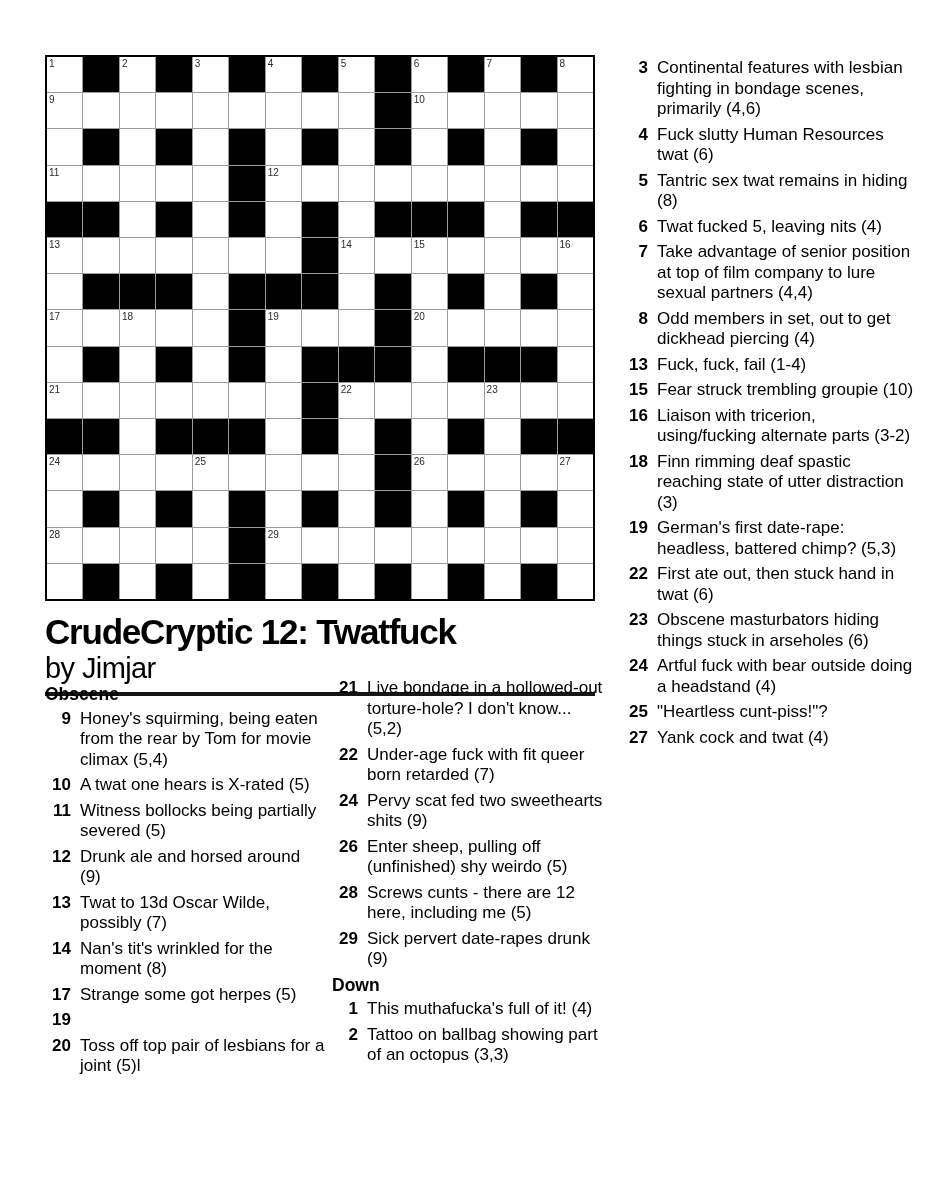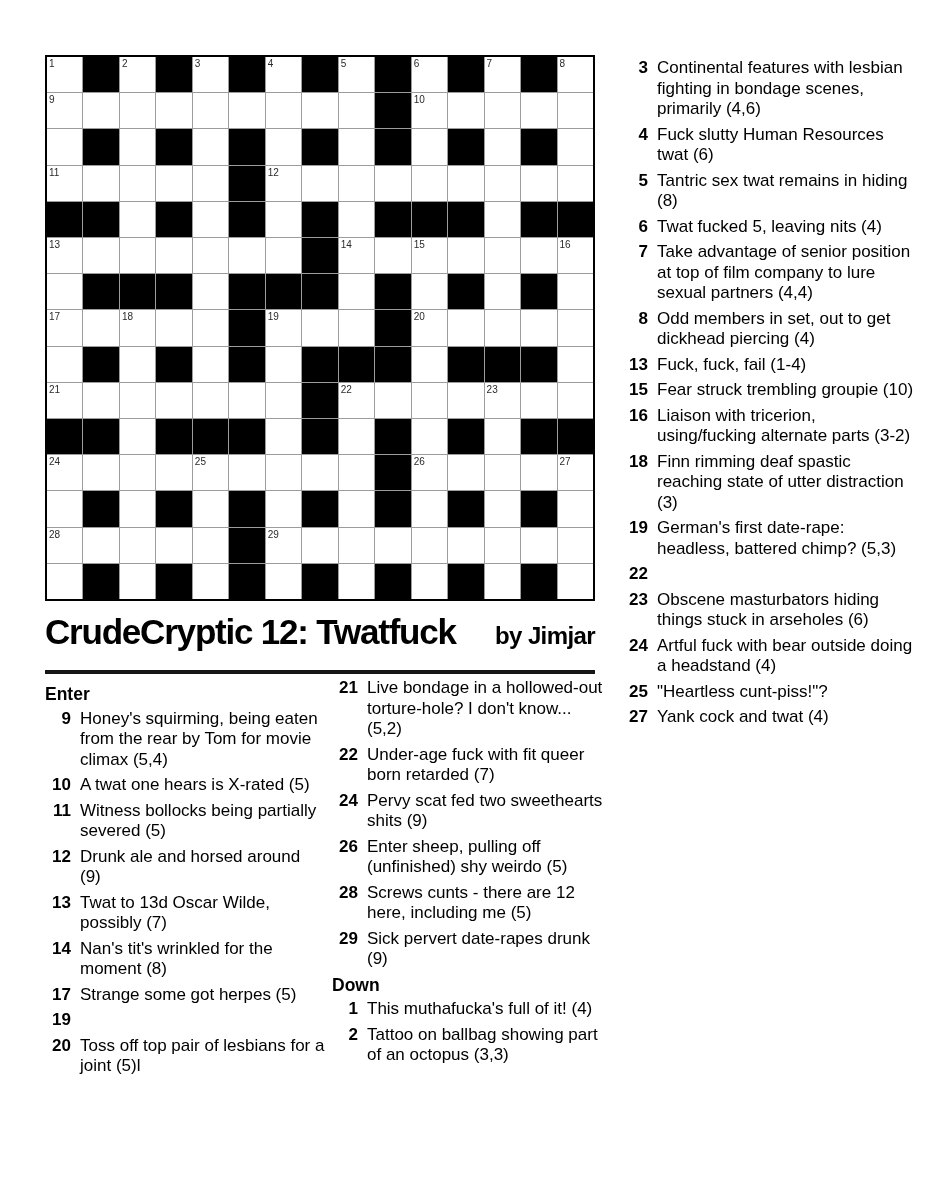--- a/index.html
+++ b/index.html
@@ -27,27 +27,28 @@
   .cell.black { background: #000000; }
   .cellnum {
     position: absolute; top: 1px; left: 2px;
     font-size: 10px; line-height: 11px; color: #2a2a2a;
   }
   
   .title-row {
     position: absolute; left: 45px; top: 612px; width: 550px;
     display: flex; justify-content: space-between; align-items: baseline;
     border-bottom: 4px solid #161616;
-    padding-bottom: 18px;
+    padding-bottom: 7px;
+    flex-direction: column;
   }
   .title {
     font-size: 35px; font-weight: bold; letter-spacing: -1.2px; white-space: nowrap;
   }
   .byline {
-    font-size: 24px; font-weight: bold; letter-spacing: -0.6px; white-space: nowrap;
+    font-size: 29px; font-weight: normal; letter-spacing: -0.6px; white-space: nowrap;
   }
   
   .col { position: absolute; font-size: 17px; line-height: 20.5px; }
   #col-left   { left: 45px;  top: 684px; width: 280px; }
   #col-middle { left: 332px; top: 678px; width: 272px; }
   #col-right  { left: 622px; top: 58px;  width: 296px; }
   .clue-header { font-weight: bold; font-size: 17.5px; margin: 0 0 4px 0; }
   .clue { display: flex; margin-bottom: 5px; }
   .clue-num {
     flex: none; width: 26px; text-align: right;
@@ -346,21 +347,21 @@
       <div class="cell black"></div>
       <div class="cell"></div>
     </div>
 
   <div class="title-row">
     <span class="title">CrudeCryptic 12: Twatfuck</span>
     <span class="byline">by Jimjar</span>
   </div>
 
   <div class="col" id="col-left">
-    <div class="clue-header">Enter</div>
+    <div class="clue-header">Obscene</div>
     <div>
         <div class="clue">
           <span class="clue-num">9</span>
           <span class="clue-text">Honey's squirming, being eaten from the rear by Tom for movie climax (5,4)</span>
         </div>
         <div class="clue">
           <span class="clue-num">10</span>
           <span class="clue-text">A twat one hears is X-rated (5)</span>
         </div>
         <div class="clue">
@@ -476,20 +477,21 @@
         <div class="clue">
           <span class="clue-num">18</span>
           <span class="clue-text">Finn rimming deaf spastic reaching state of utter distraction (3)</span>
         </div>
         <div class="clue">
           <span class="clue-num">19</span>
           <span class="clue-text">German's first date-rape: headless, battered chimp? (5,3)</span>
         </div>
         <div class="clue">
           <span class="clue-num">22</span>
+          <span class="clue-text">First ate out, then stuck hand in twat (6)</span>
         </div>
         <div class="clue">
           <span class="clue-num">23</span>
           <span class="clue-text">Obscene masturbators hiding things stuck in arseholes (6)</span>
         </div>
         <div class="clue">
           <span class="clue-num">24</span>
           <span class="clue-text">Artful fuck with bear outside doing a headstand (4)</span>
         </div>
         <div class="clue">

